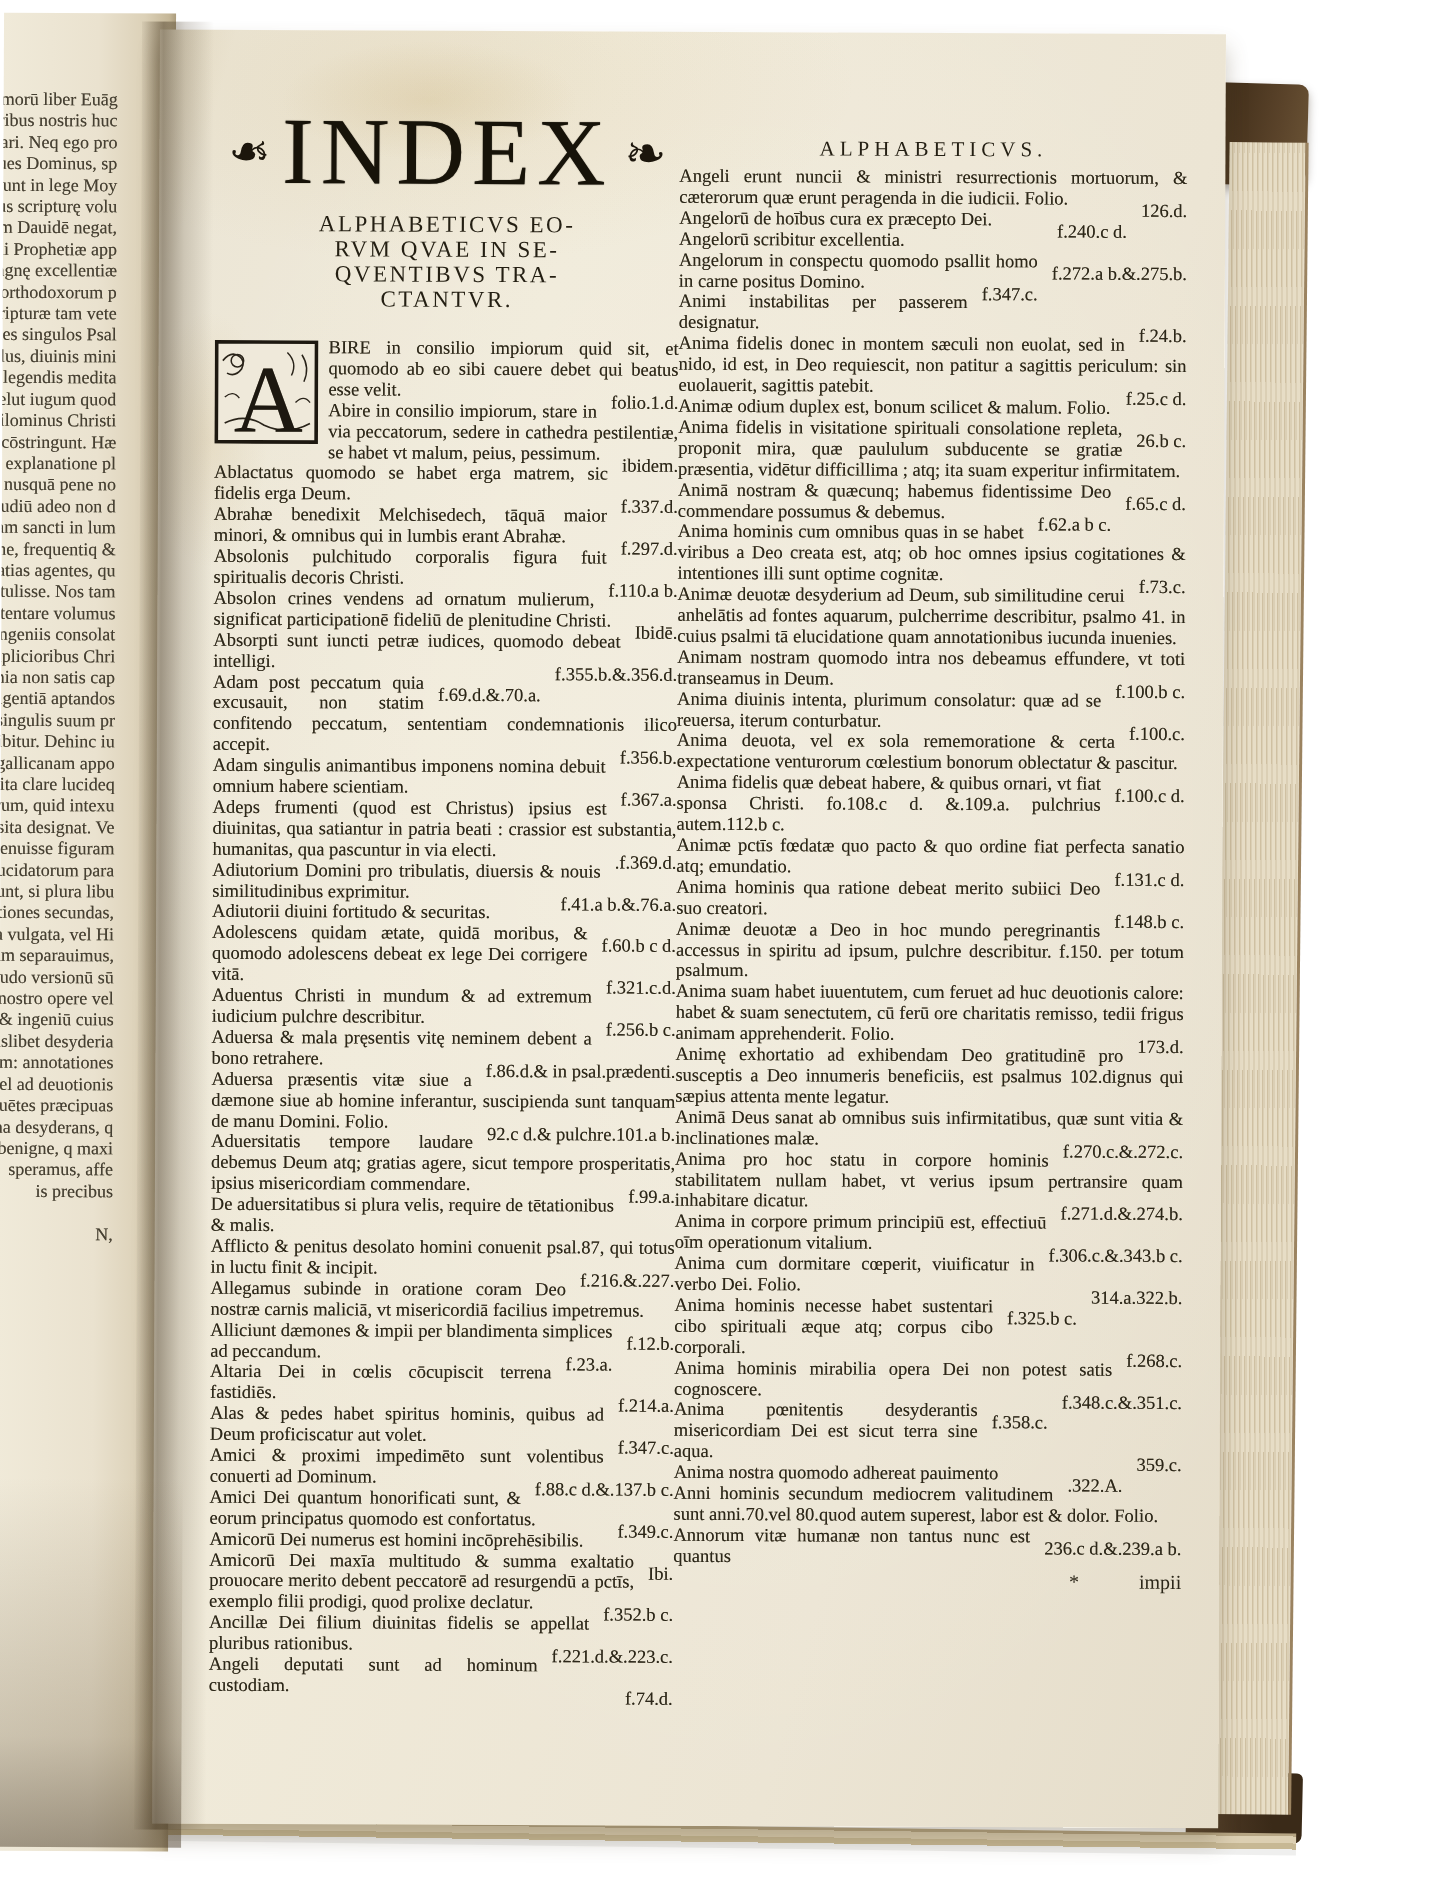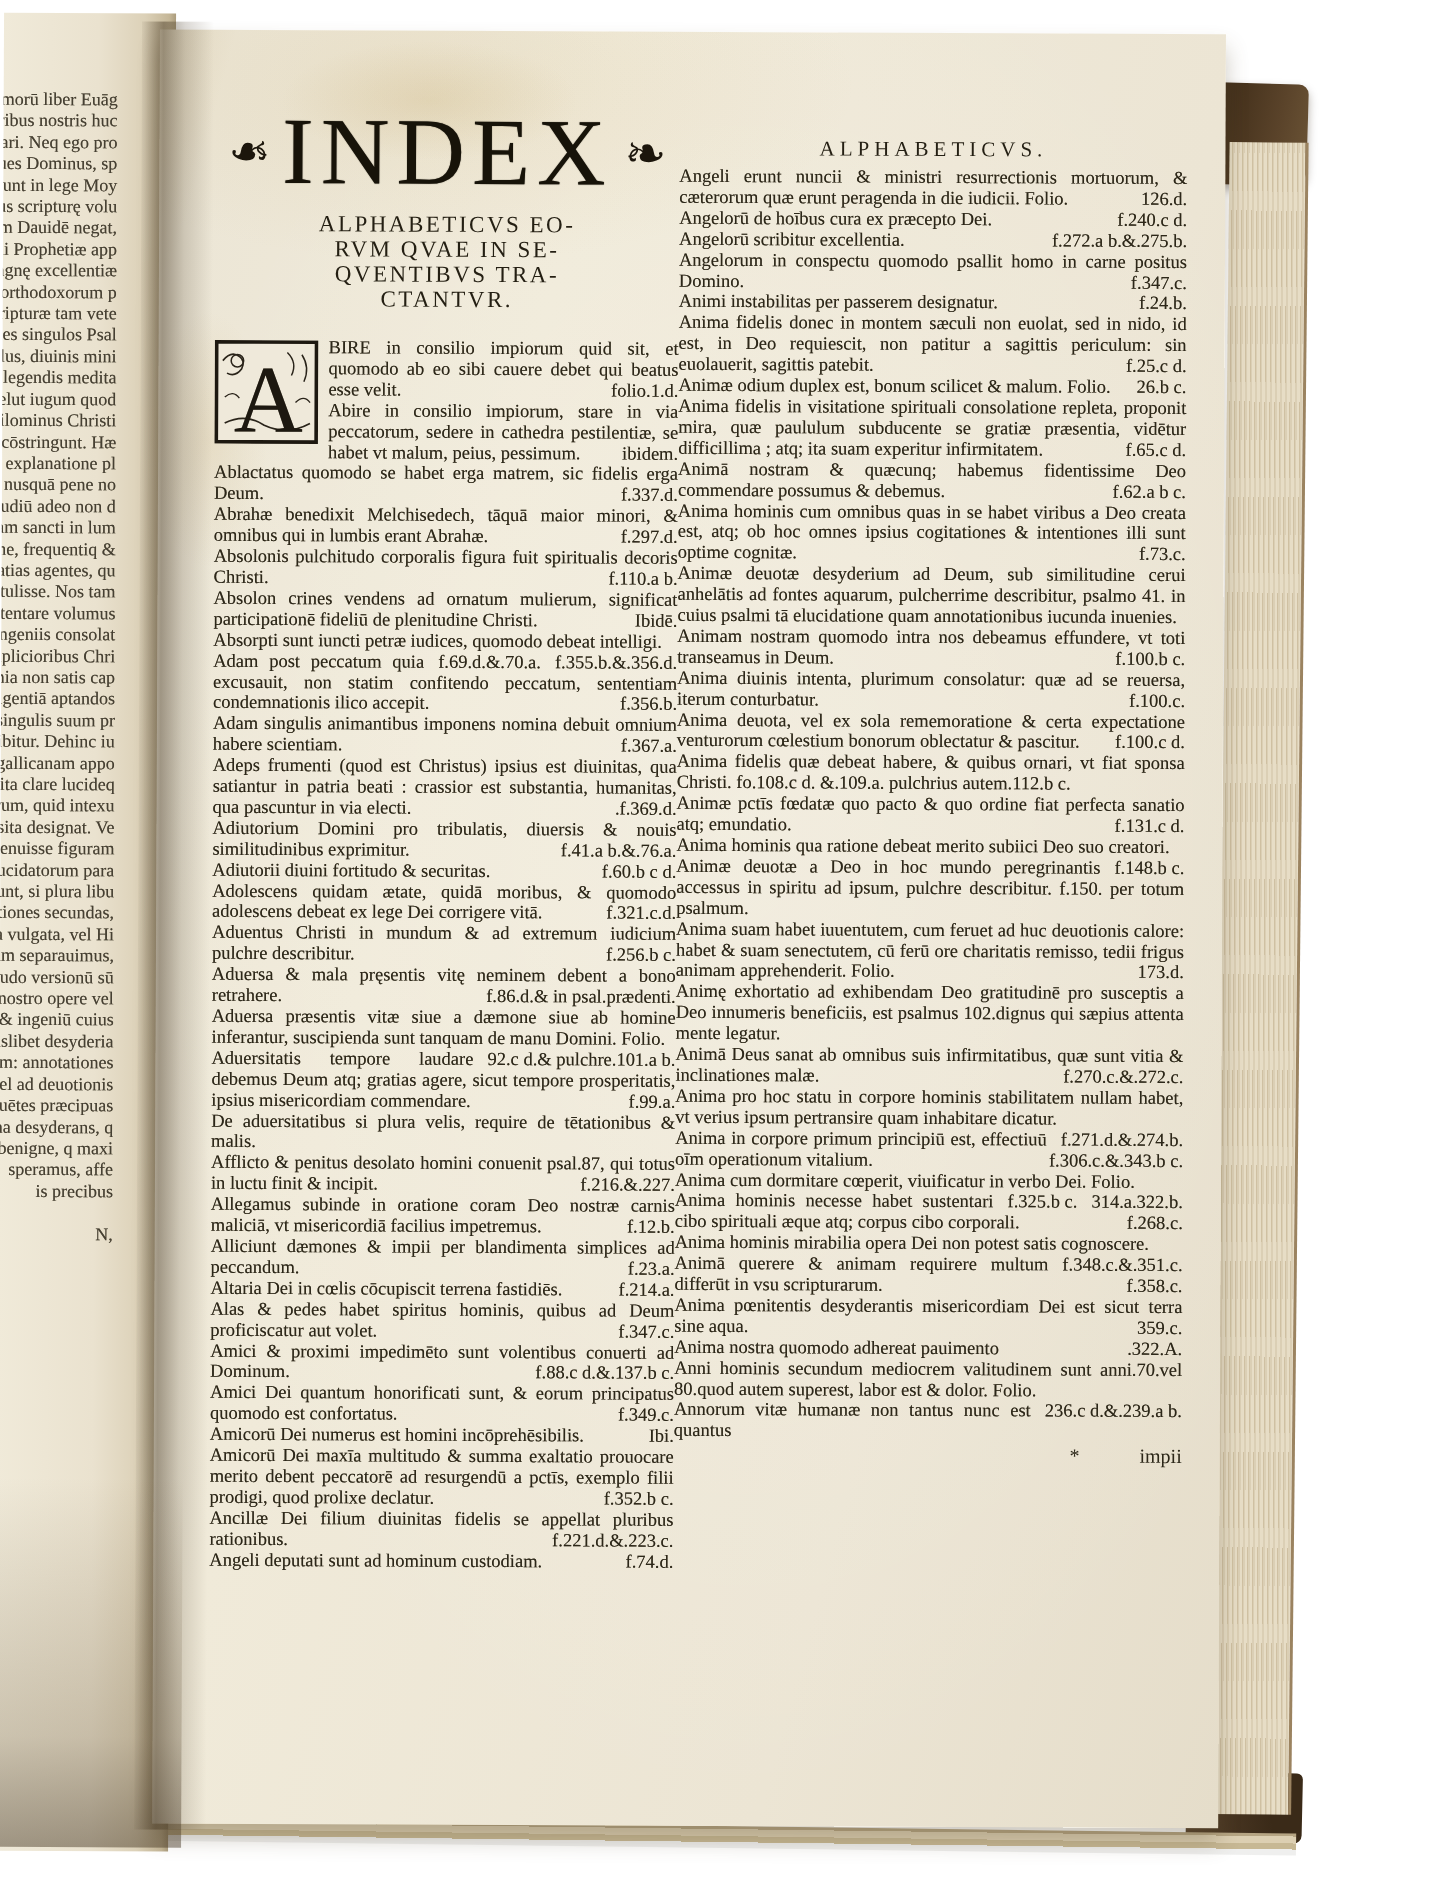--- a/index.html
+++ b/index.html
@@ -52,21 +52,21 @@
   .title-row{display:flex;align-items:center;justify-content:center;gap:12px;}
   .title{font-size:95px;line-height:1.0;letter-spacing:7px;color:#171309;
     text-shadow:0 0 1px rgba(20,15,5,.8);}
   .fleuron{font-family:"DejaVu Sans",sans-serif;font-size:50px;color:#1c160c;line-height:1;}
   .fleuron.flip{transform:scaleX(-1);display:inline-block;}
   .subtitle{margin-top:12px;text-align:center;font-size:23px;line-height:25px;
     letter-spacing:2.5px;color:#241f13;}
   .entries{margin-top:26px;font-size:18.5px;line-height:20.9px;text-align:justify;
     color:#2c2719;text-shadow:0 0 .5px rgba(45,35,15,.55);}
   .entry{margin:0;}
-  .folio{float:right;margin-left:14px;}
+  .folio{float:right;margin-left:14px;margin-top:12px;}
   .woodcut{float:left;width:104px;height:104px;margin:3px 10px 1px 0;}
 
   
   .col2{position:absolute;left:520px;top:104px;width:508px;}
   .col2-header{text-align:center;font-size:21px;letter-spacing:5px;color:#241f13;margin-bottom:5px;}
   .col2 .entries{margin-top:0;}
   .sig-row{display:flex;align-items:flex-start;justify-content:flex-end;gap:60px;
     font-size:20px;margin-top:2px;color:#2c2719;}
 </style>
 </head>
@@ -222,21 +222,21 @@
           <p class="entry"><span class="etext">Animæ deuotæ a Deo in hoc mundo peregrinantis accessus in spiritu ad ipsum, pulchre describitur. f.150. per totum psalmum.</span></p>
           <p class="entry"><span class="etext">Anima suam habet iuuentutem, cum feruet ad huc deuotionis calore: habet &amp; suam senectutem, cū ferū ore charitatis remisso, tedii frigus animam apprehenderit. Folio.</span> <span class="folio">173.d.</span></p>
           <p class="entry"><span class="etext">Animę exhortatio ad exhibendam Deo gratitudinē pro susceptis a Deo innumeris beneficiis, est psalmus 102.dignus qui sæpius attenta mente legatur.</span></p>
           <p class="entry"><span class="etext">Animā Deus sanat ab omnibus suis infirmitatibus, quæ sunt vitia &amp; inclinationes malæ.</span> <span class="folio">f.270.c.&amp;.272.c.</span></p>
           <p class="entry"><span class="etext">Anima pro hoc statu in corpore hominis stabilitatem nullam habet, vt verius ipsum pertransire quam inhabitare dicatur.</span> <span class="folio">f.271.d.&amp;.274.b.</span></p>
           <p class="entry"><span class="etext">Anima in corpore primum principiū est, effectiuū oīm operationum vitalium.</span> <span class="folio">f.306.c.&amp;.343.b c.</span></p>
           <p class="entry"><span class="etext">Anima cum dormitare cœperit, viuificatur in verbo Dei. Folio.</span> <span class="folio">314.a.322.b.</span></p>
           <p class="entry"> <span class="folio">f.325.b c.</span></p>
           <p class="entry"><span class="etext">Anima hominis necesse habet sustentari cibo spirituali æque atq; corpus cibo corporali.</span> <span class="folio">f.268.c.</span></p>
           <p class="entry"><span class="etext">Anima hominis mirabilia opera Dei non potest satis cognoscere.</span> <span class="folio">f.348.c.&amp;.351.c.</span></p>
-          <p class="entry"><span class="etext">Animā querere &amp; animam requirere multum differūt in vsu scripturarum.</span> <span class="folio">f.358.c.</span></p>
+          <p class="entry"> <span class="folio">f.358.c.</span></p>
           <p class="entry"><span class="etext">Anima pœnitentis desyderantis misericordiam Dei est sicut terra sine aqua.</span> <span class="folio">359.c.</span></p>
           <p class="entry"><span class="etext">Anima nostra quomodo adhereat pauimento</span> <span class="folio">.322.A.</span></p>
           <p class="entry"><span class="etext">Anni hominis secundum mediocrem valitudinem sunt anni.70.vel 80.quod autem superest, labor est &amp; dolor. Folio.</span> <span class="folio">236.c d.&amp;.239.a b.</span></p>
           <p class="entry"><span class="etext">Annorum vitæ humanæ non tantus nunc est quantus</span></p>
         </div>
       <div class="sig-row">
         <span>*</span>
         <span>impii</span>
       </div>
     </div>

